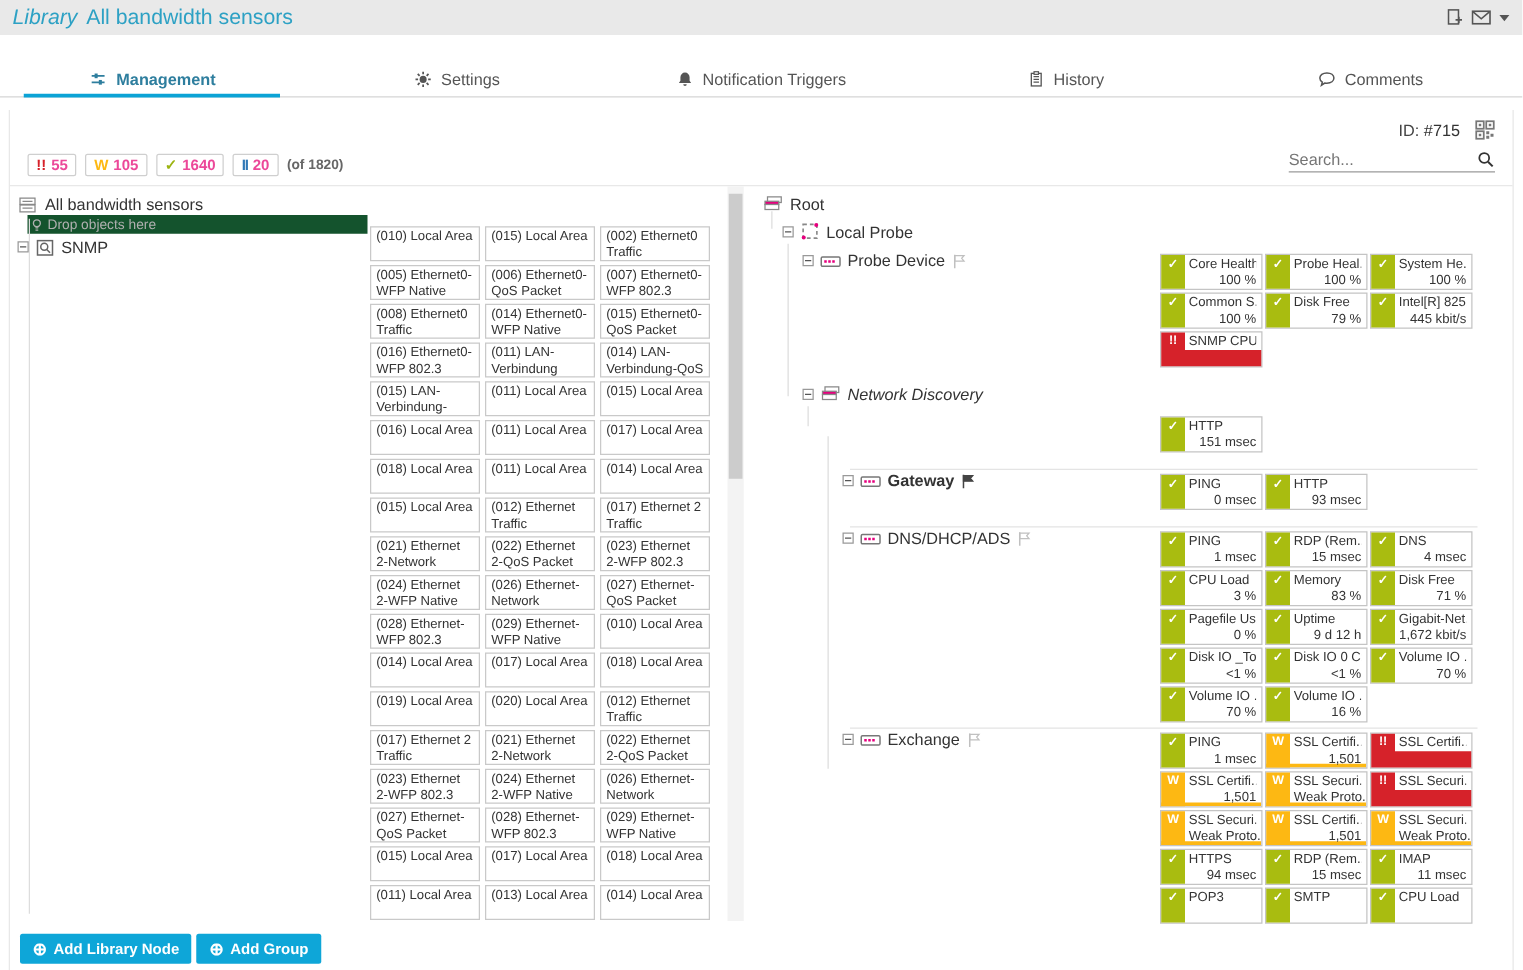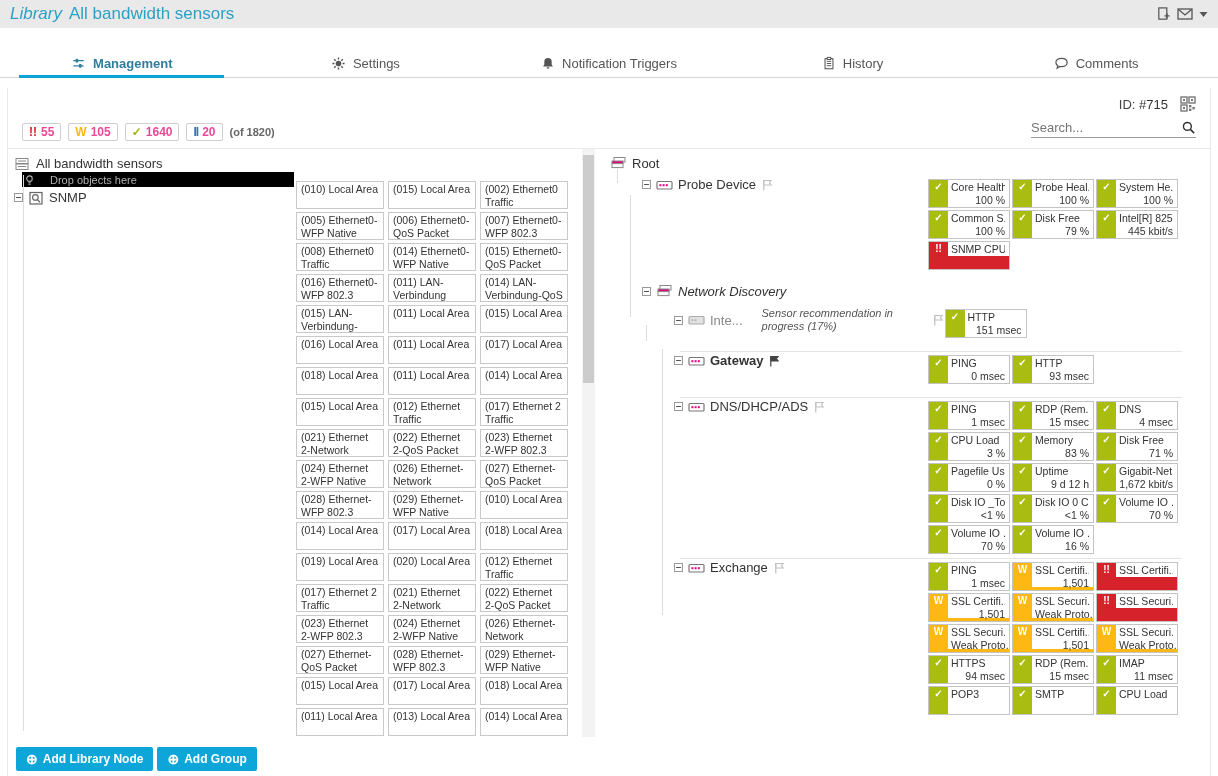--- a/index.html
+++ b/index.html
@@ -39,22 +39,22 @@
   .badge .count { color:#ec4899; }
   #total-note { font-size:11px; font-weight:bold; color:#666; }
 
   
   #main { display:flex; height:627px; overflow:hidden; }
   #left-main { width:592px; position:relative; flex:none; }
   #left-panes { display:flex; height:588px; overflow:hidden; position:relative; }
   #tree-col { width:288px; flex:none; padding:6px 0 0 6px; position:relative; }
   .lguide { position:absolute; left:15px; top:26px; width:1px; height:556px; background:#ddd; }
   .tree-row { display:flex; align-items:center; gap:5px; height:17px; font-size:13px; }
-  #drop-hint-row { background:#000000; width:272px; margin-left:8px; height:15px;
-    display:flex; align-items:center; gap:15px; color:#b0b0b0; font-size:11px; padding-left:2px; }
+  #drop-hint-row { background:#14532d; width:272px; margin-left:8px; height:15px;
+    display:flex; align-items:center; gap:3px; color:#b0b0b0; font-size:11px; padding-left:2px; }
   .expand-box { width:9px; height:9px; border:1px solid #999; background:#fff; position:relative;
     flex:none; cursor:pointer; }
   .expand-box::after { content:""; position:absolute; left:1px; right:1px; top:3px; height:1px;
     background:#555; }
   #tile-grid { width:286px; flex:none; margin-top:32px; display:flex; flex-wrap:wrap;
     gap:3px 4px; align-content:flex-start; }
   .lib-tile { width:88px; height:28px; border:1px solid #c9c9c9; background:#fff;
     font-size:10.5px; line-height:12.5px; padding:1px 4px; overflow:hidden; color:#333;
     cursor:pointer; }
   #left-scrollbar { width:13px; flex:none; background:#f3f3f3; position:relative; }
@@ -353,20 +353,33 @@
               <span class="hicon">
                 <svg width="17" height="16" viewBox="0 0 17 16">
                   <rect x="4" y="2.5" width="11" height="4.5" fill="#fff" stroke="#888"></rect>
                   <rect x="2" y="6" width="11" height="2.6" fill="#e6007e" stroke="#888"></rect>
                   <rect x="2" y="8.6" width="11" height="4" fill="#fff" stroke="#888"></rect>
                 </svg>
               </span>
               <span class="dev-label">Root</span>
             </div>
           </div>
+          <div class="tree-section row-lp">
+            <div class="tree-left" style="padding-left: 16px;">
+              <span class="expand-box"></span>
+              <span class="hicon">
+                <svg width="16" height="16" viewBox="0 0 16 16">
+                  <rect x="2.5" y="2.5" width="11" height="11" fill="none" stroke="#888" stroke-width="1.3" stroke-dasharray="3 2.4"></rect>
+                  <circle cx="13" cy="3" r="1.6" fill="#e6007e"></circle>
+                  <circle cx="3" cy="13" r="1.6" fill="#e6007e"></circle>
+                </svg>
+              </span>
+              <span class="dev-label">Local Probe</span>
+            </div>
+          </div>
           <div class="tree-section sec-pd">
             <div class="tree-left" style="padding-left: 32px;">
               <span class="expand-box"></span>
               <span class="hicon">
                 <svg width="17" height="14" viewBox="0 0 17 14">
                   <rect x="1" y="3.5" width="15" height="7.5" rx="1" fill="#fff" stroke="#777" stroke-width="1.2"></rect>
                   <rect x="3.4" y="6.2" width="2" height="2" fill="#e6007e"></rect>
                   <rect x="6.6" y="6.2" width="2" height="2" fill="#e6007e"></rect>
                   <rect x="9.8" y="6.2" width="2" height="2" fill="#e6007e"></rect>
                 </svg>
@@ -438,38 +451,20 @@
                 <svg width="17" height="16" viewBox="0 0 17 16">
                   <rect x="4" y="2.5" width="11" height="4.5" fill="#fff" stroke="#888"></rect>
                   <rect x="2" y="6" width="11" height="2.6" fill="#e6007e" stroke="#888"></rect>
                   <rect x="2" y="8.6" width="11" height="4" fill="#fff" stroke="#888"></rect>
                 </svg>
               </span>
               <span class="dev-label">Network Discovery</span>
             </div>
           </div>
           <div class="tree-section sec-inte">
-            <div class="tree-left" style="padding-left: 64px;">
-              <span class="expand-box"></span>
-              <span class="hicon">
-                <svg width="17" height="14" viewBox="0 0 17 14">
-                  <rect x="1" y="3.5" width="15" height="7.5" rx="1" fill="#e2e2e2" stroke="#aaa" stroke-width="1.2"></rect>
-                  <rect x="3.4" y="6.2" width="2" height="2" fill="#bbb"></rect>
-                  <rect x="6.6" y="6.2" width="2" height="2" fill="#bbb"></rect>
-                </svg>
-              </span>
-              <span class="dev-label" style="color: rgb(136, 136, 136);">Inte...</span>
-              <span class="note">Sensor recommendation in progress (17%)</span>
-              <span class="hicon">
-                <svg width="13" height="14" viewBox="0 0 14 15">
-                  <path d="M3 2v11.5" stroke="#c0c0c0" stroke-width="1.3"></path>
-                  <path d="M3 2.6h8L9 5l2 2.4H3z" fill="none" stroke="#c0c0c0" stroke-width="1.1"></path>
-                </svg>
-              </span>
-            </div>
             <div class="sensor-grid">
               <div class="sensor-tile up">
                 <div class="strip">✓</div>
                 <div class="sbody">
                   <div class="sname">HTTP</div>
                   <div class="sval">151 msec</div>
                 </div>
               </div>
             </div>
           </div>

